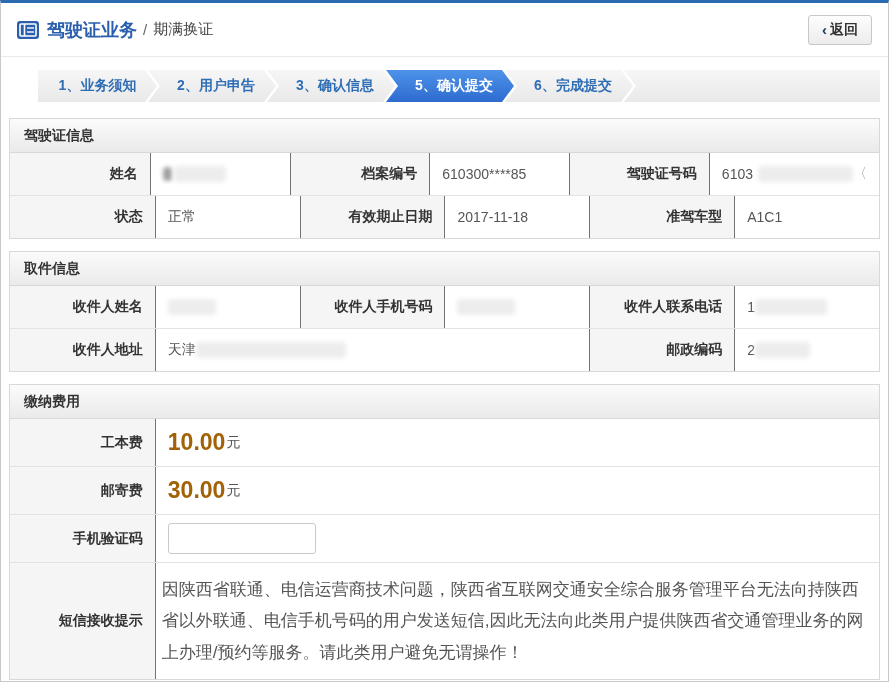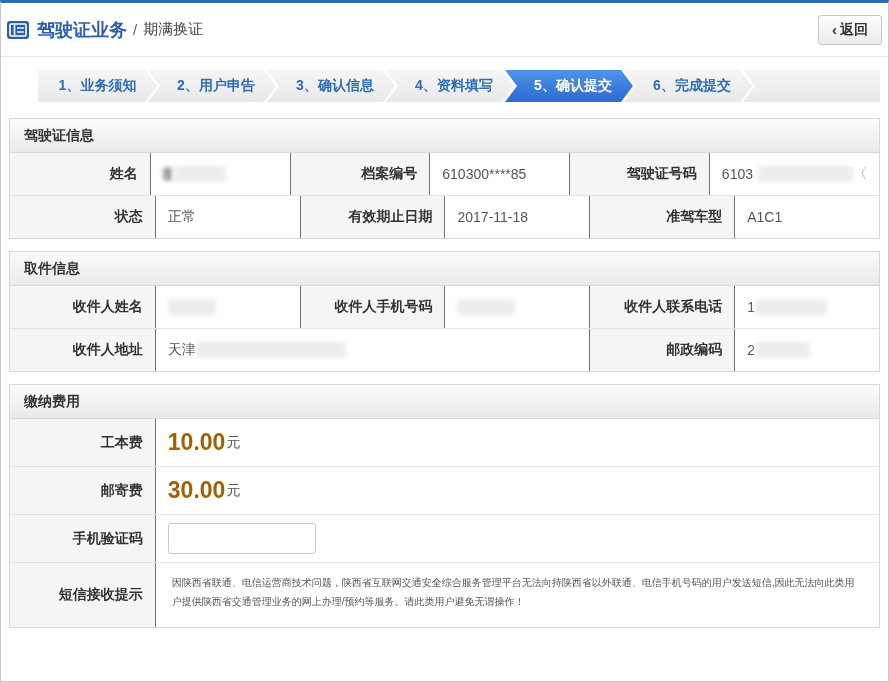--- a/index.html
+++ b/index.html
@@ -12,21 +12,21 @@
     width: 889px; height: 682px;
     border: 1px solid #c9c9c9;
     border-top: 3px solid #2b6bb2;
     background: #fff;
     overflow: hidden;
   }
   
   .header {
     height: 54px;
     display: flex; align-items: center;
-    padding: 0 6px;
+    padding: 0 16px;
     border-bottom: 1px solid #e9e9e9;
   }
   .title-icon {
     width: 22px; height: 18px; margin-right: 8px; flex: 0 0 auto;
   }
   .page-title { color: #2b5fae; font-size: 18px; font-weight: bold; }
   .title-sep  { color: #666; font-size: 15px; margin: 0 6px; font-weight: normal; }
   .page-subtitle { color: #444; font-size: 15px; }
   .header-spacer { flex: 1; }
   .back-btn {
@@ -118,22 +118,22 @@
   .code-btn {
     margin-left: 7px; height: 31px; padding: 0 13px;
     background: linear-gradient(180deg, #f7f7f7, #e9e9e9);
     border: 1px solid #bdbdbd; border-radius: 2px;
     font-size: 14px; font-weight: bold; color: #333;
     cursor: pointer;
     font-family: "Liberation Sans", "DejaVu Sans", sans-serif;
   }
   .notice-cell {
     display: block;
-    padding: 11px 16px;
-    font-size: 10px; line-height: 1.85;
+    padding: 11px 6px;
+    font-size: 17px; line-height: 1.85;
     color: #c9504a;
     min-height: 64px;
   }
   
   .footer {
     display: flex; justify-content: flex-end;
     padding: 17px 18px 0 0; gap: 12px;
   }
 </style>
 </head>
@@ -156,21 +156,20 @@
     <span class="back-btn">
       <span class="back-chevron">‹</span>
       <span class="back-label">返回</span>
     </span>
   </div>
 
   <div class="steps">
     <div class="step first">1、业务须知</div>
     <div class="step">2、用户申告</div>
     <div class="step">3、确认信息</div>
-    <div class="step">4、资料填写</div>
     <div class="step active">5、确认提交</div>
     <div class="step">6、完成提交</div>
     <div class="filler"></div>
   </div>
 
   <div class="section first">
     <div class="section-header">驾驶证信息</div>
     <div class="row">
       <div class="cell label">姓名</div>
       <div class="cell value">

